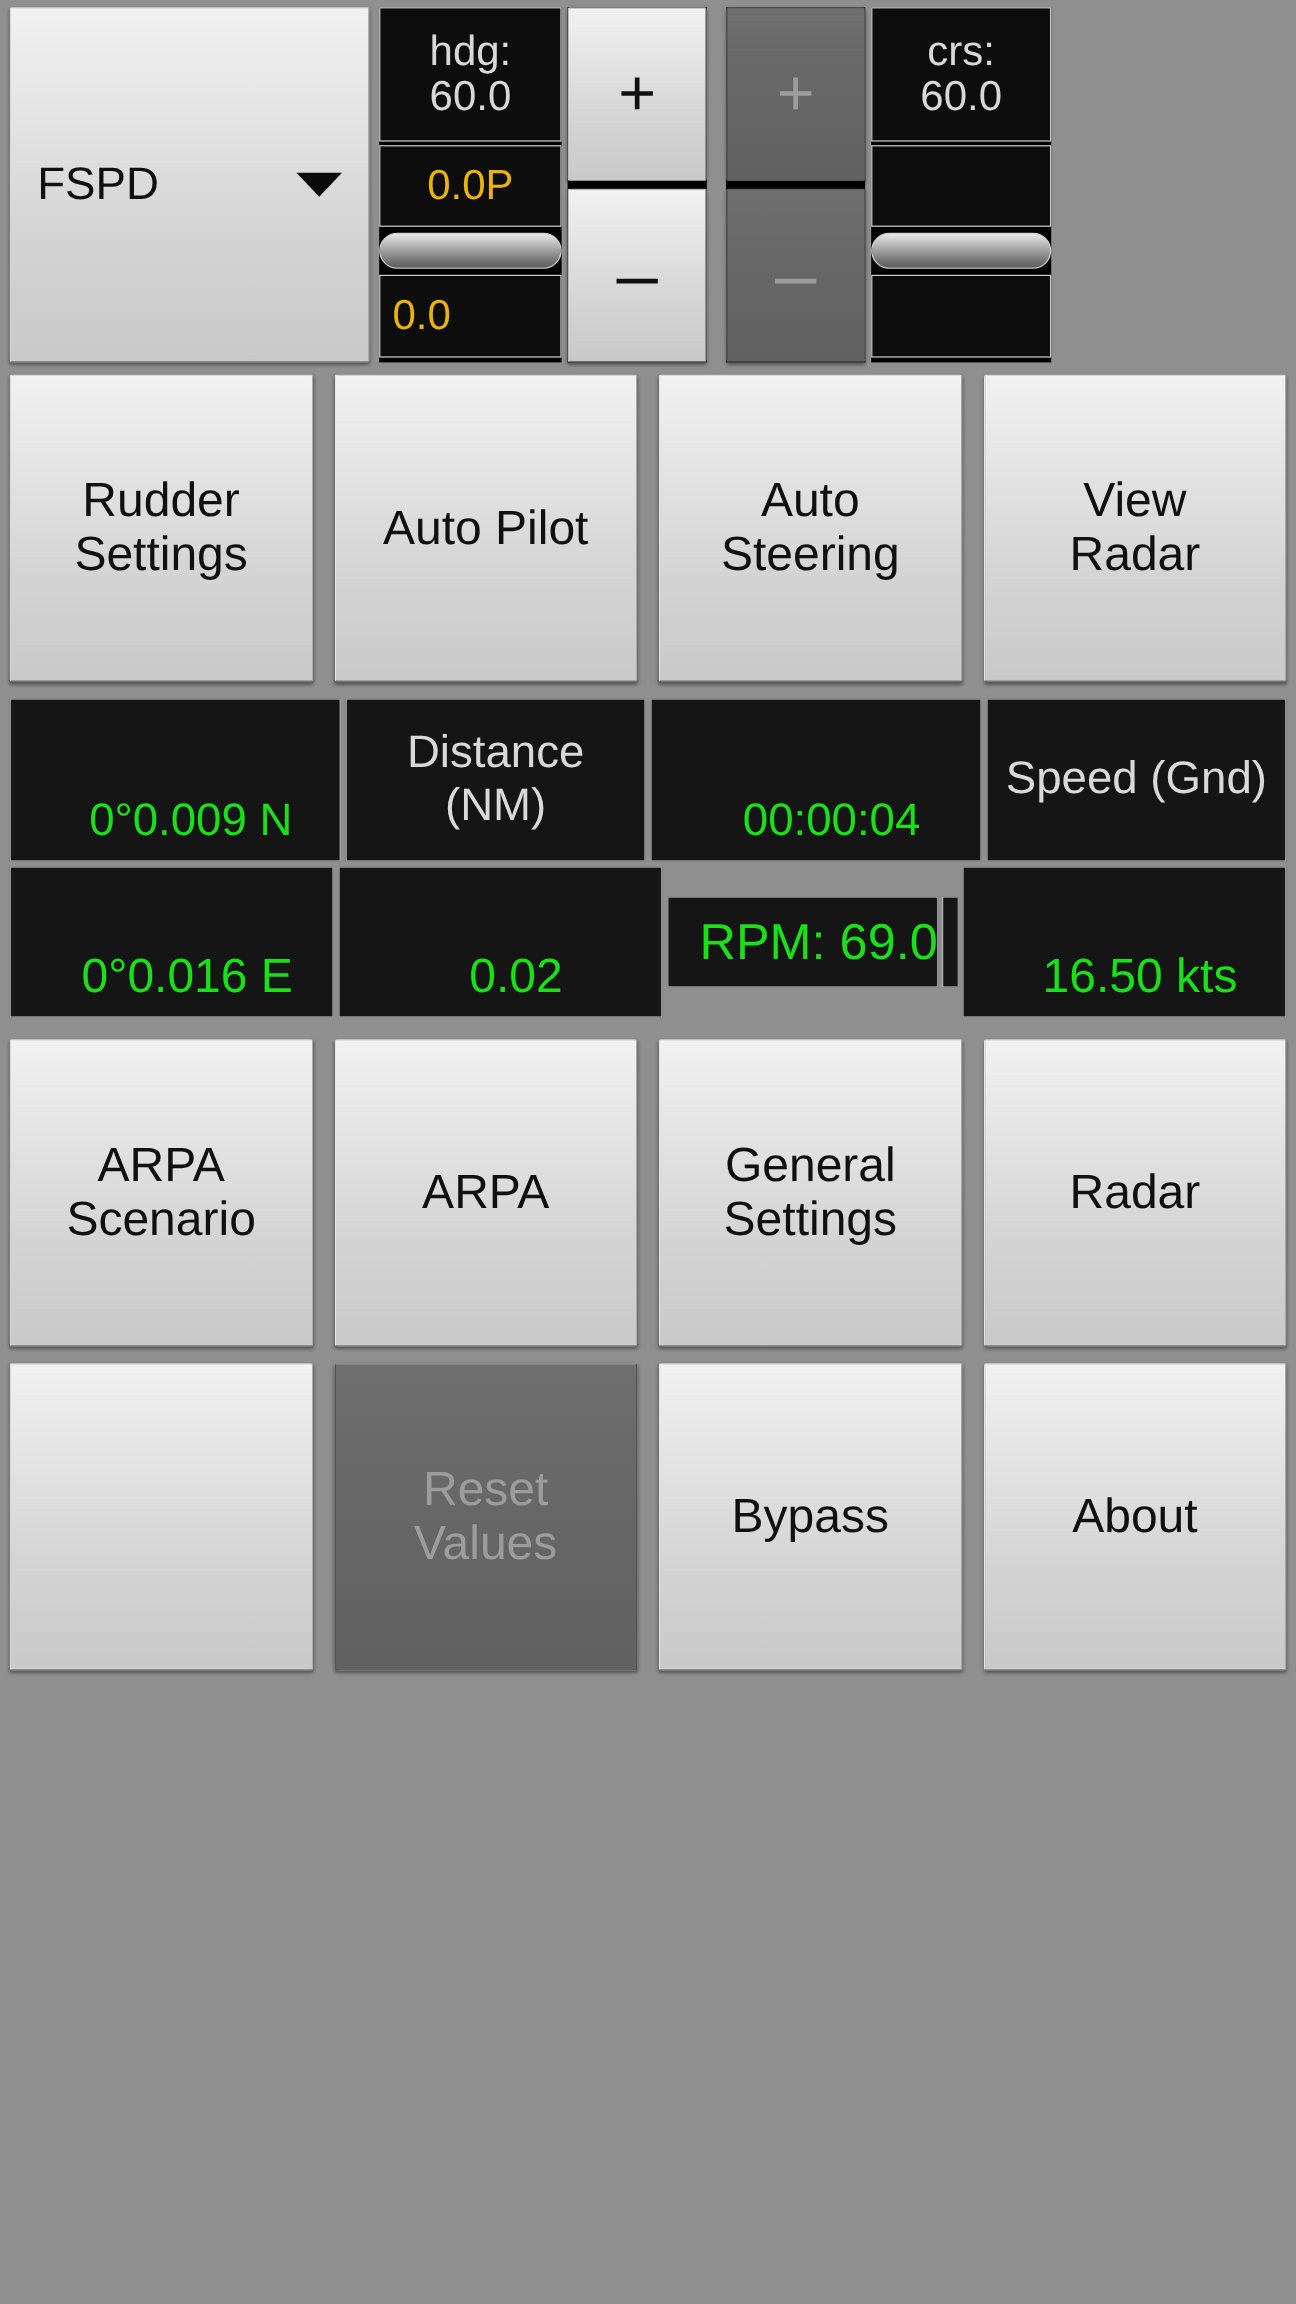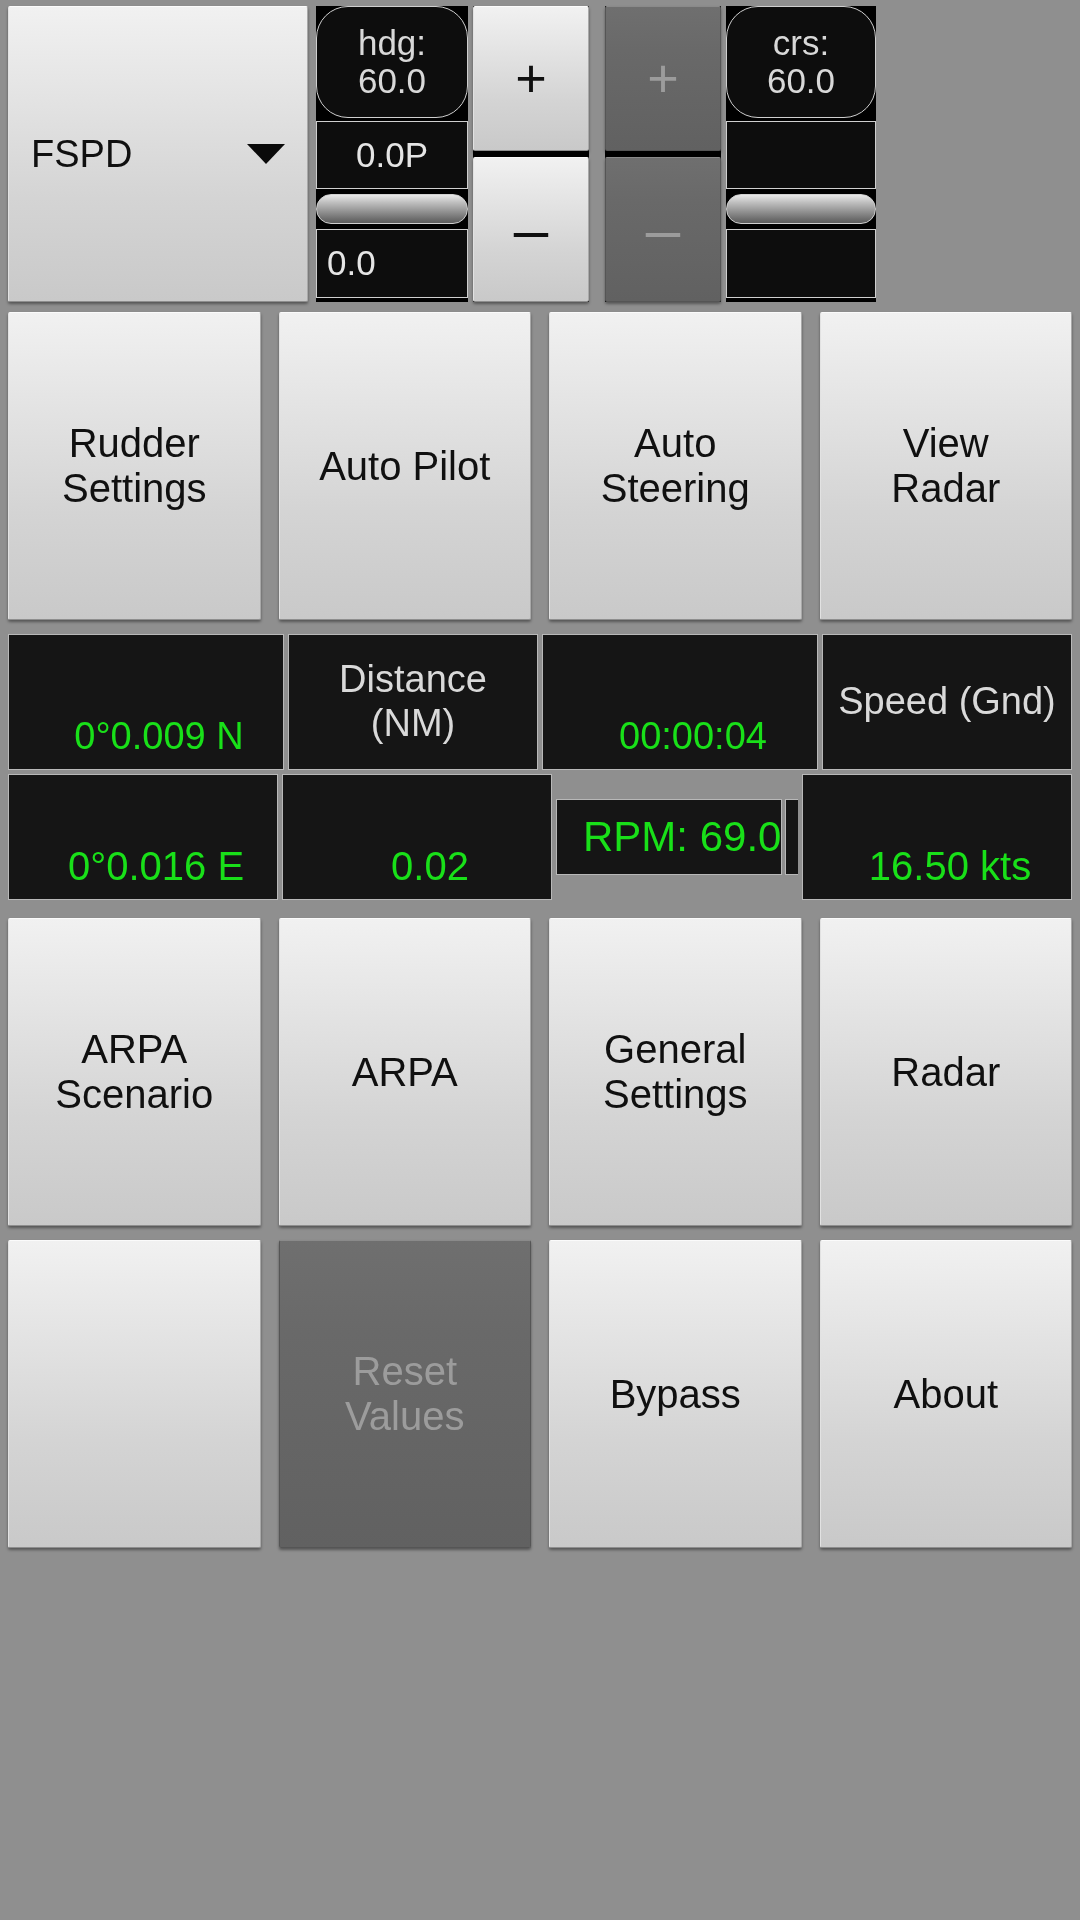--- a/index.html
+++ b/index.html
@@ -49,21 +49,21 @@
     border: 1px solid #cfcfcf;
     display: flex;
     align-items: center;
     justify-content: center;
     text-align: center;
     color: #d8d8d8;
     line-height: 1.1;
     overflow: hidden;
   }
   .green { color: #19e019; padding-left: 26px; }
-  .red   { color: #e5e5e5; }
+  .red   { color: #eab308; }
   .white { color: #d9d9d9; }
 
   
   .header {
     display: flex;
     height: 296px;
     gap: 0;
     margin-bottom: 10px;
   }
 
@@ -85,21 +85,21 @@
 
   
   .readout-col {
     width: 152px;
     display: flex;
     flex-direction: column;
     background: #000;
     gap: 3px;
   }
   .readout-col .panel { flex: none; }
-  .rc-main   { height: 112px; font-size: 35px; border-radius: 32px; }
+  .rc-main   { height: 112px; font-size: 35px; }
   .rc-sub    { height: 68px;  font-size: 35px; }
   .rc-bottom { height: 69px;  font-size: 35px; justify-content: flex-start; padding-left: 10px;}
   .rc-bottom.blank { }
 
   .seekbar {
     height: 30px;
     background: linear-gradient(to bottom, #e8e8e8 0%, #bdbdbd 28%, #8e8e8e 62%, #6a6a6a 88%, #5e5e5e 100%);
     border: 1px solid #d0d0d0;
     border-radius: 16px;
     flex: none;
@@ -117,21 +117,21 @@
   }
   .stepper .btn { flex: 1; font-size: 54px; font-weight: 300; }
   .stepper .btn.minus { font-size: 62px; }
 
   .gapsmall { width: 6px; }
 
   
   .btn-row {
     display: flex;
     gap: 18px;
-    height: 308px;
+    height: 256px;
     margin-bottom: 14px;
   }
   .btn-row .btn {
     flex: 1;
     font-size: 40px;
   }
 
   
   .data-row {
     display: flex;

